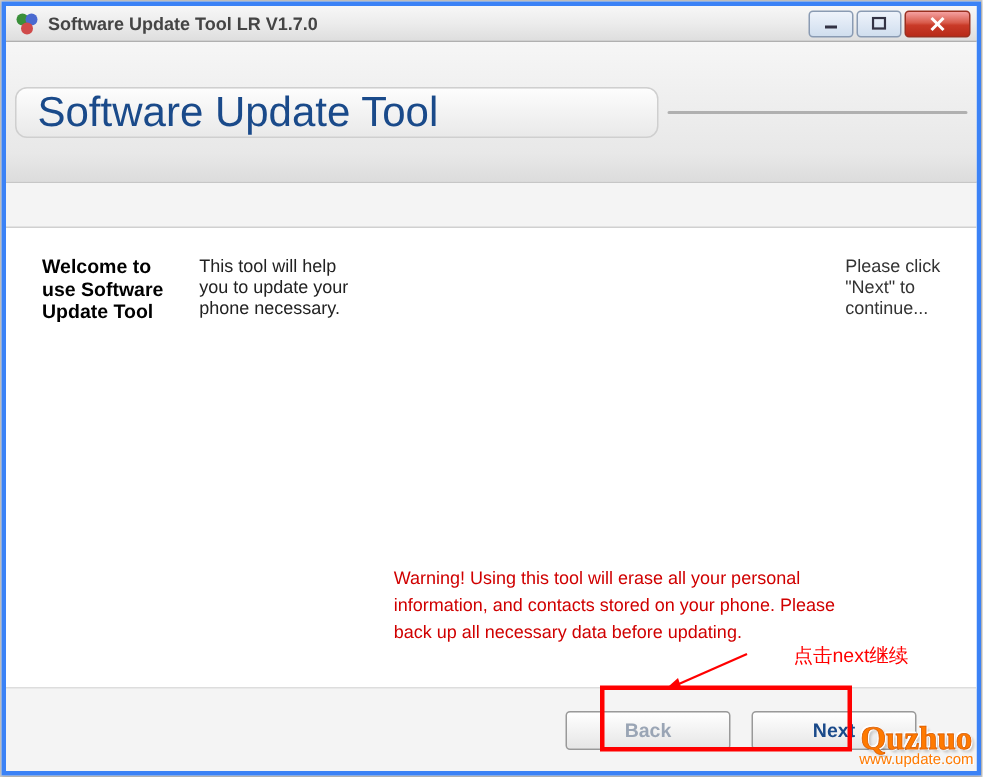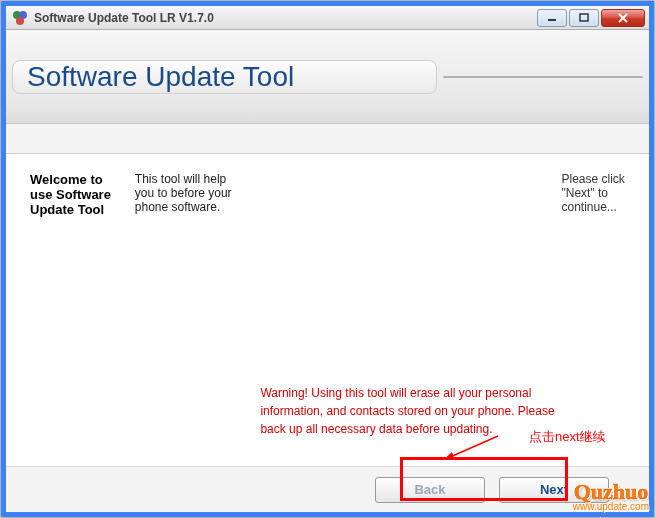--- a/index.html
+++ b/index.html
@@ -12,21 +12,21 @@
     width: 655px;
     height: 518px;
     overflow: hidden;
     position: relative;
   }
   .window {
     width: 653px;
     height: 516px;
     margin: 1px;
     background: #fff;
-    border: 5px solid #3b82f6;
+    border: 3px solid #3b82f6;
     box-shadow: 0 0 3px rgba(0,0,0,0.3);
     display: flex;
     flex-direction: column;
   }
   .titlebar {
     height: 24px;
     background: linear-gradient(to bottom, #f7f7f7 0%, #ececec 50%, #dedede 100%);
     border-bottom: 1px solid #b0b0b0;
     display: flex;
     align-items: center;
@@ -132,21 +132,21 @@
     padding-right: 10px;
   }
   .instruction {
     font-size: 12px;
     color: #333;
     margin-left: -6px;
     margin-bottom: 6px;
   }
 
   .footer {
-    height: 46px;
+    height: 56px;
     background: #f4f4f4;
     border-top: 1px solid #ddd;
     display: flex;
     align-items: center;
     justify-content: flex-end;
     padding-right: 40px;
     gap: 14px;
     flex-shrink: 0;
   }
   .nav-btn {
@@ -243,21 +243,21 @@
     <div class="header-title-box">
       <span class="header-title-text">Software Update Tool</span>
     </div>
     <div class="header-image-box"></div>
   </div>
 
   <div class="spacer-band"></div>
 
   <div class="content">
     <div class="welcome-heading">Welcome to use Software Update Tool</div>
-    <div class="description">This tool will help you to before your phone software.</div>
+    <div class="description">This tool will help you to update your phone necessary.</div>
     <div class="warning">Warning! Using this tool will erase all your personal information, and contacts stored on your phone. Please back up all necessary data before updating.</div>
     <div class="instruction">Please click "Next" to continue...</div>
   </div>
 
   <div class="footer">
     <button class="nav-btn" disabled="">Back</button>
     <button class="nav-btn">Next</button>
   </div>
 
 </div>

